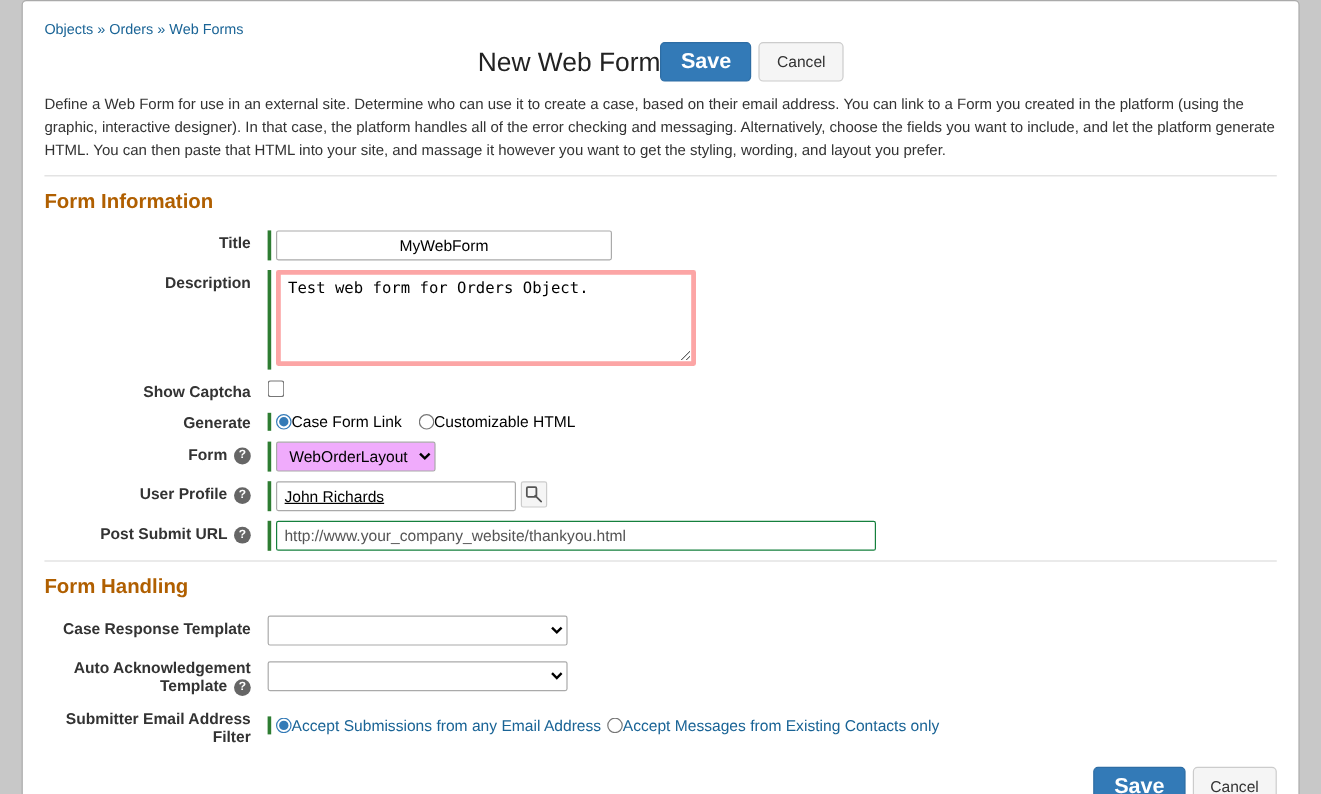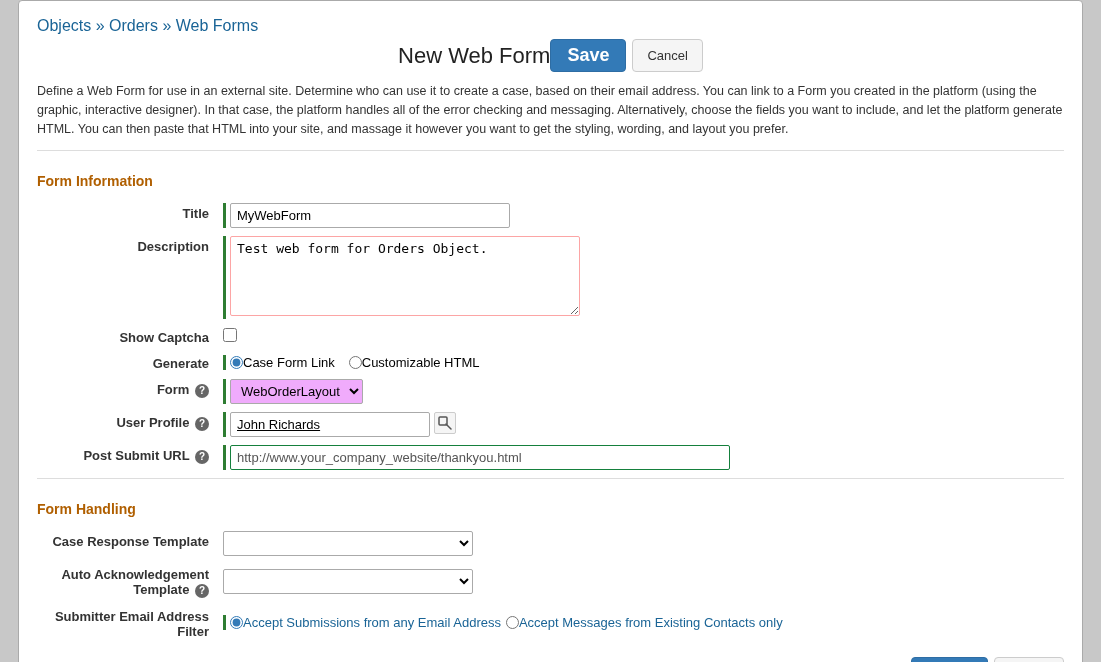--- a/index.html
+++ b/index.html
@@ -16,21 +16,21 @@
     .main-container {
       background: #fff;
       border: 1px solid #aaa;
       border-radius: 4px;
       width: 1065px;
       padding: 16px 18px 14px 18px;
       position: relative;
     }
     .breadcrumb {
       color: #1a6496;
-      font-size: 16px;
+      font-size: 12px;
       margin-bottom: 4px;
     }
     .breadcrumb a { color: #1a6496; text-decoration: none; }
     .breadcrumb span { color: #1a6496; }
     .page-header {
       display: flex;
       align-items: center;
       justify-content: center;
       margin-bottom: 10px;
     }
@@ -62,25 +62,25 @@
       cursor: pointer;
       font-size: 13px;
     }
     .description-text {
       font-size: 12.5px;
       color: #333;
       line-height: 1.5;
       margin-bottom: 12px;
     }
     .section-header {
-      font-size: 14px;
+      font-size: 17px;
       font-weight: bold;
       color: #b05f00;
       border-top: 1px solid #ddd;
-      padding-top: 22px;
+      padding-top: 11px;
       margin-bottom: 10px;
     }
     .form-table {
       width: 100%;
       border-collapse: collapse;
     }
     .form-table tr td {
       padding: 4px 6px;
       vertical-align: middle;
     }
@@ -92,23 +92,24 @@
       padding-right: 8px;
       vertical-align: top;
       padding-top: 7px;
     }
     .text-input {
       border: 1px solid #aaa;
       border-radius: 2px;
       padding: 4px 6px;
       font-size: 13px;
       width: 280px;
+      text-align: center;
     }
     .textarea-field {
-      border: 1px solid #fca5a5;
+      border: 4px solid #fca5a5;
       border-radius: 2px;
       padding: 4px 6px;
       font-size: 13px;
       width: 350px;
       height: 80px;
       resize: both;
       font-family: monospace;
     }
     .checkbox-field {
       width: 14px;

